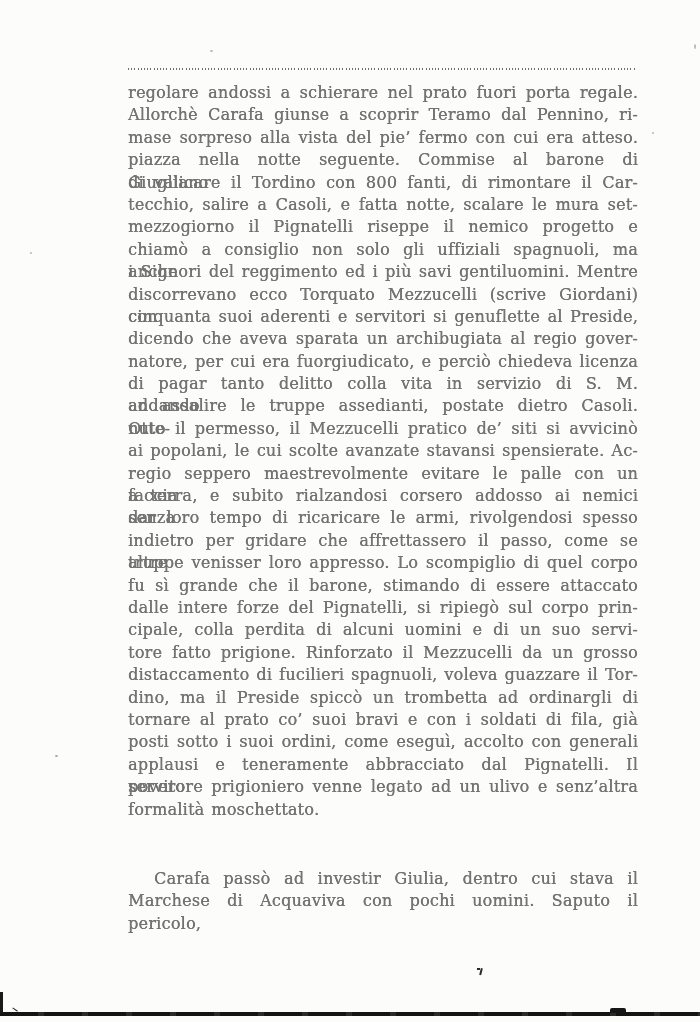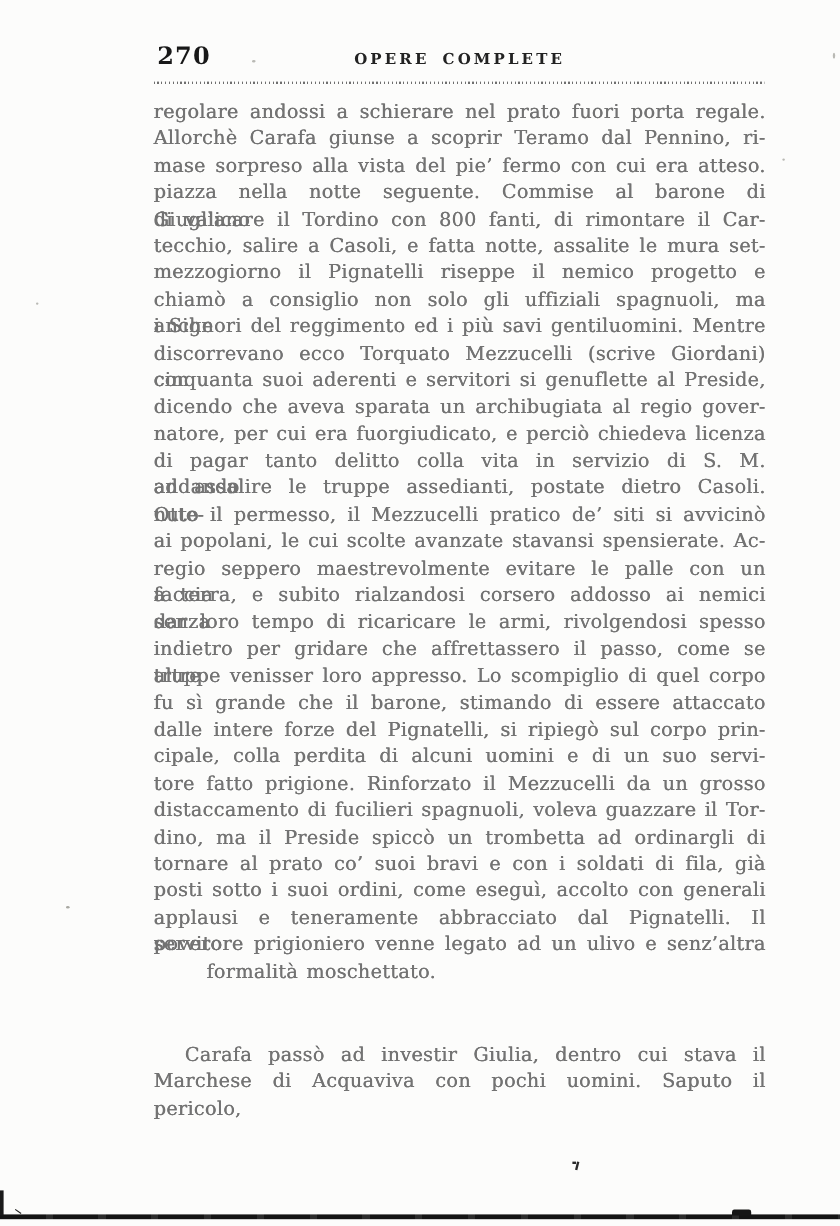--- a/index.html
+++ b/index.html
@@ -39,21 +39,21 @@
     text-shadow:0.25px 0 0 currentColor;
     color:#737373;
   }
   .line{
     height:22.4px;line-height:22.4px;
     text-align:justify;
     text-align-last:justify;
     white-space:nowrap;
   }
   .line{white-space:normal;}
-  .line.endline{text-align-last:left;margin-left:44px;}
+  .line.endline{text-align-last:left;}
   .line.indent{text-indent:26px;margin-top:47px;}
   
   .ink-mark{
     position:absolute;left:477px;top:967px;width:7px;height:10px;
     pointer-events:none;
   }
   .ink-mark:before{
     content:"";position:absolute;left:3px;top:1px;width:1.6px;height:7px;
     background:#2a2a2a;transform:rotate(14deg);
   }
@@ -85,34 +85,30 @@
   .speck.s2{left:30px;top:252px;width:2px;height:2px;}
   .speck.s3{left:55px;top:755px;width:3px;height:2px;background:#a8a8a2;}
   .speck.s4{left:694px;top:44px;width:2px;height:5px;}
   .speck.s5{left:652px;top:132px;width:2px;height:2px;}
 </style>
 </head>
 <body>
 
 <div class="page">
 
-  <div class="header">
-    <span class="page-number">270</span>
-    <span class="running-title">OPERE COMPLETE</span>
-  </div>
 
   <div class="header-rule"></div>
 
   <main class="page-text">
       <div class="line">regolare andossi a schierare nel prato fuori porta regale.</div>
       <div class="line">Allorchè Carafa giunse a scoprir Teramo dal Pennino, ri-</div>
       <div class="line">mase sorpreso alla vista del pie’ fermo con cui era atteso.</div>
       <div class="line">piazza nella notte seguente. Commise al barone di Giugliano</div>
       <div class="line">di valicare il Tordino con 800 fanti, di rimontare il Car-</div>
-      <div class="line">tecchio, salire a Casoli, e fatta notte, assalite le mura set-</div>
+      <div class="line">tecchio, salire a Casoli, e fatta notte, scalare le mura set-</div>
       <div class="line">mezzogiorno il Pignatelli riseppe il nemico progetto e</div>
       <div class="line">chiamò a consiglio non solo gli uffiziali spagnuoli, ma anche</div>
       <div class="line">i Signori del reggimento ed i più savi gentiluomini. Mentre</div>
       <div class="line">discorrevano ecco Torquato Mezzucelli (scrive Giordani) con</div>
       <div class="line">cinquanta suoi aderenti e servitori si genuflette al Preside,</div>
       <div class="line">dicendo che aveva sparata un archibugiata al regio gover-</div>
       <div class="line">natore, per cui era fuorgiudicato, e perciò chiedeva licenza</div>
       <div class="line">di pagar tanto delitto colla vita in servizio di S. M. andando</div>
       <div class="line">ad assalire le truppe assedianti, postate dietro Casoli. Otte-</div>
       <div class="line">nuto il permesso, il Mezzucelli pratico de’ siti si avvicinò</div>

